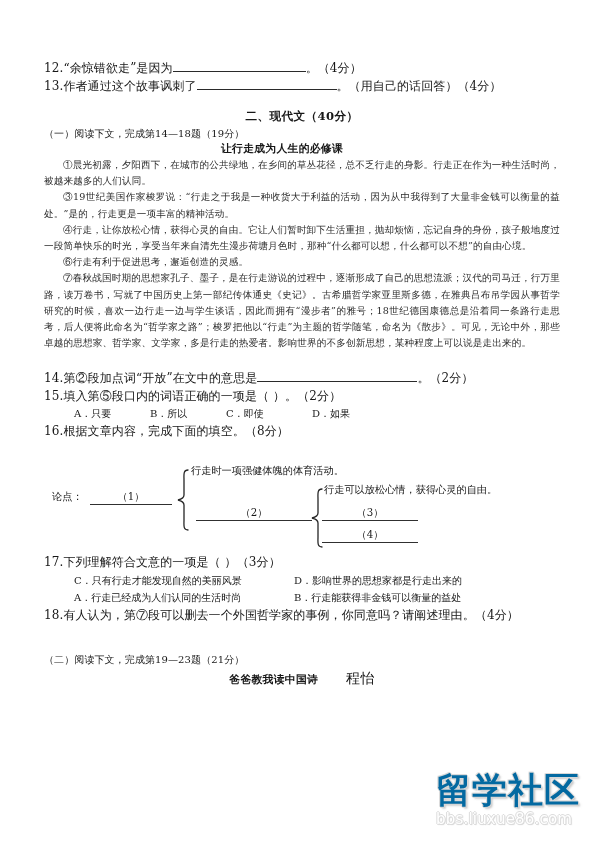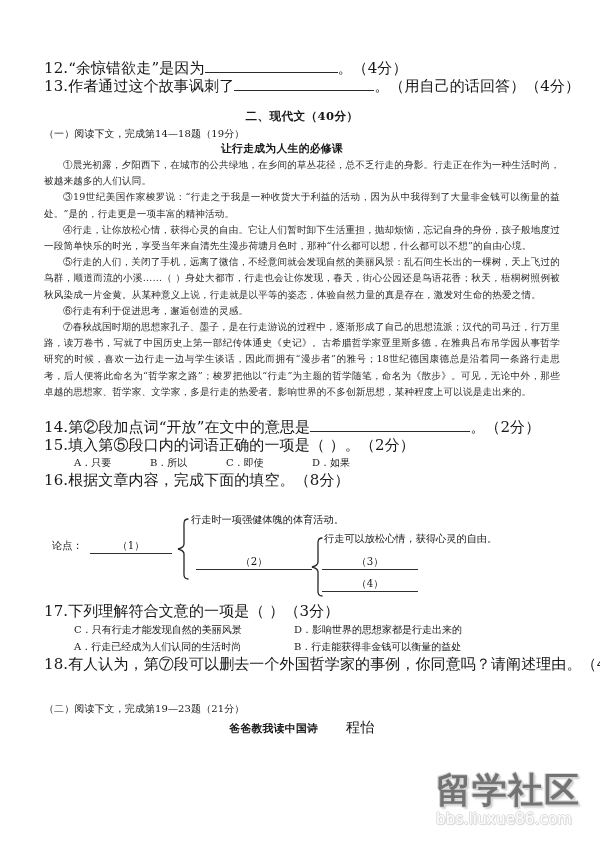--- a/index.html
+++ b/index.html
@@ -21,21 +21,21 @@
   
   .page {
     position: absolute;
     inset: 0;
     padding: 60px 40px 0 44px;
     box-sizing: border-box;
   }
 
   
   .q-line {
-    font-size: 15px;
+    font-size: 12px;
     line-height: 17.5px;
     white-space: nowrap;
     letter-spacing: .1px;
   }
   .q-num {
     display: inline-block;
     min-width: 17px;
   }
   .blank {
     display: inline-block;
@@ -152,21 +152,21 @@
     width: 160px;
     height: 70px;
     pointer-events: none;
     user-select: none;
   }
   .wm-cn {
     font-family: "DejaVu Sans", "Liberation Sans", sans-serif;
     font-weight: bold;
     font-size: 35px;
     letter-spacing: 1px;
-    color: #737373;
+    color: #0369a1;
     text-shadow:
        1px  0   0 #d8d8d8,
       -1px  0   0 #d8d8d8,
        0    1px 0 #d8d8d8,
        0   -1px 0 #d8d8d8,
        1px  1px 0 #cfcfcf,
       -1px -1px 0 #e2e2e2,
        2px  2px 2px rgba(160,160,160,.55);
     line-height: 40px;
     white-space: nowrap;
@@ -203,21 +203,20 @@
 
   <div class="sec-head">二、现代文（40分）</div>
   <div class="sub-head">（一）阅读下文，完成第14—18题（19分）</div>
   <div class="art-title">让行走成为人生的必修课</div>
 
   <p class="body-text kai">①晨光初露，夕阳西下，在城市的公共绿地，在乡间的草丛花径，总不乏行走的身影。行走正在作为一种生活时尚，被越来越多的人们认同。</p>
 
 
   <p class="body-text kai">③19世纪美国作家梭罗说：“行走之于我是一种收货大于利益的活动，因为从中我得到了大量非金钱可以衡量的益处。”是的，行走更是一项丰富的精神活动。</p>
   <p class="body-text kai">④行走，让你放松心情，获得心灵的自由。它让人们暂时卸下生活重担，抛却烦恼，忘记自身的身份，孩子般地度过一段简单快乐的时光，享受当年来自清先生漫步荷塘月色时，那种“什么都可以想，什么都可以不想”的自由心境。</p>
-  <p class="body-text kai">⑤行走的人们，关闭了手机，远离了微信，不经意间就会发现自然的美丽风景：乱石间生长出的一棵树，天上飞过的鸟群，顺道而流的小溪……（    ）身处大都市，行走也会让你发现，春天，街心公园还是鸟语花香；秋天，梧桐树照例被秋风染成一片金黄。从某种意义上说，行走就是以平等的姿态，体验自然力量的真是存在，激发对生命的热爱之情。</p>
   <p class="body-text kai">⑥行走有利于促进思考，邂逅创造的灵感。</p>
   <p class="body-text kai">⑦春秋战国时期的思想家孔子、墨子，是在行走游说的过程中，逐渐形成了自己的思想流派；汉代的司马迁，行万里路，读万卷书，写就了中国历史上第一部纪传体通史《史记》。古希腊哲学家亚里斯多德，在雅典吕布吊学园从事哲学研究的时候，喜欢一边行走一边与学生谈话，因此而拥有“漫步者”的雅号；18世纪德国康德总是沿着同一条路行走思考，后人便将此命名为“哲学家之路”；梭罗把他以“行走”为主题的哲学随笔，命名为《散步》。可见，无论中外，那些卓越的思想家、哲学家、文学家，多是行走的热爱者。影响世界的不多创新思想，某种程度上可以说是走出来的。</p>
 
   <div class="spacer-md"></div>
 
   <div class="q-line">
     <span class="q-num">14.</span><span>第②段加点词“开放”在文中的意思是</span><span class="blank w3"></span><span>。（2分）</span>
   </div>
 
   <div class="q-line">

